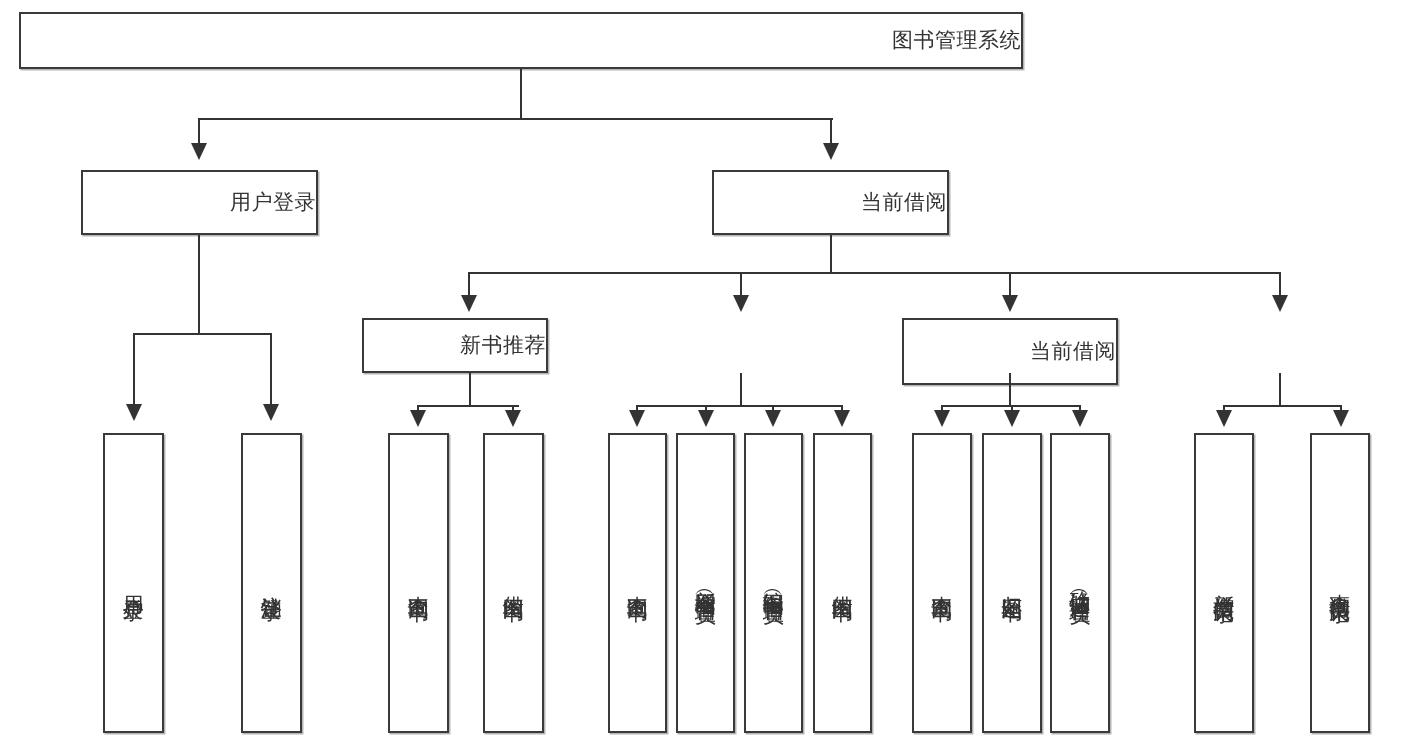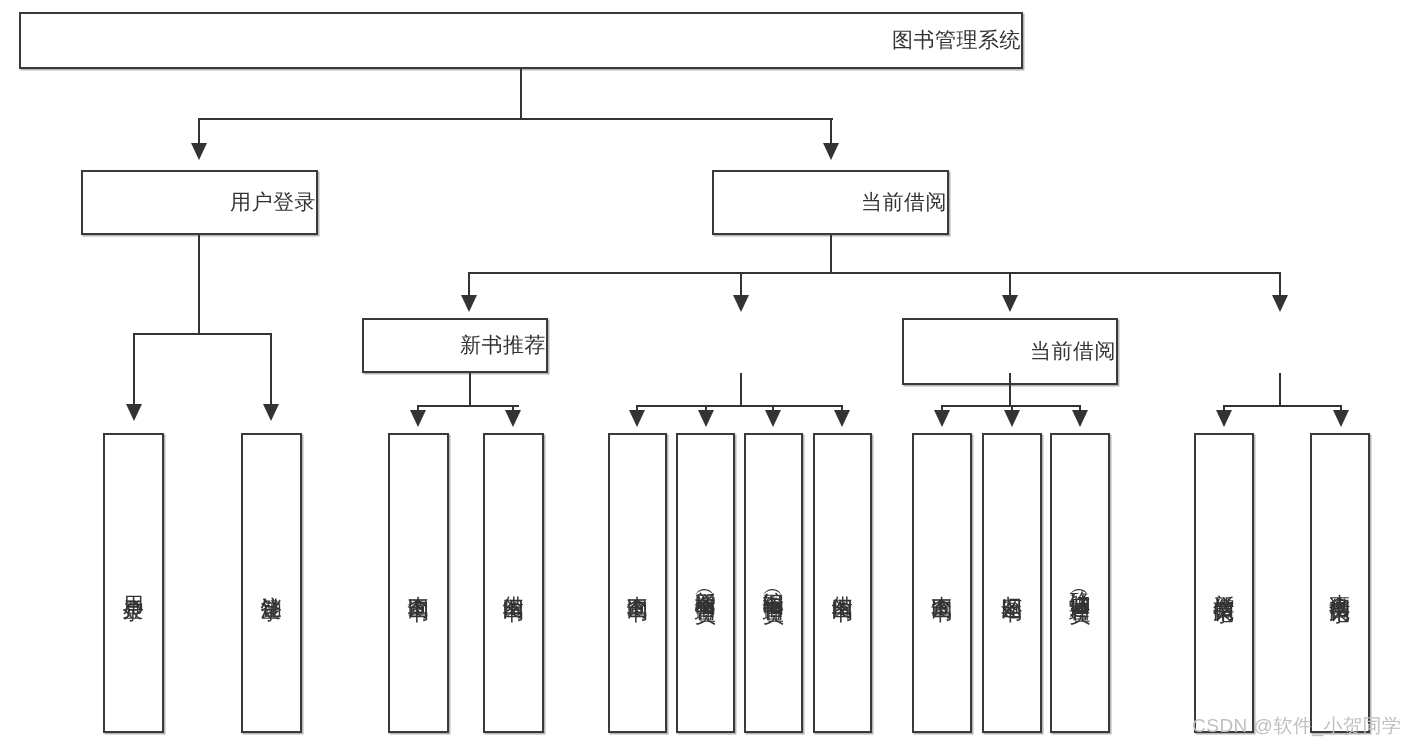--- a/index.html
+++ b/index.html
@@ -200,15 +200,14 @@
     <span class="label">确认归还（管理员）</span>
   </div>
 
   <div class="node vertical" style="left:1194px; top:433px; width:60px; height:300px;">
     <span class="label">新增借阅记录</span>
   </div>
   <div class="node vertical" style="left:1310px; top:433px; width:60px; height:300px;">
     <span class="label">查询借阅记录</span>
   </div>
 
-  <div class="watermark" style="left:1192px; top:713px;">CSDN @软件_小贺同学</div>
 
 </div>
 
 </body></html>

